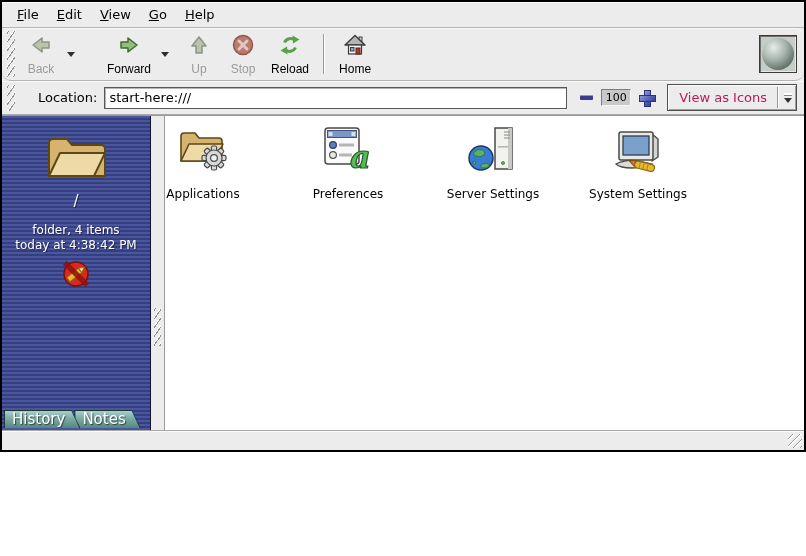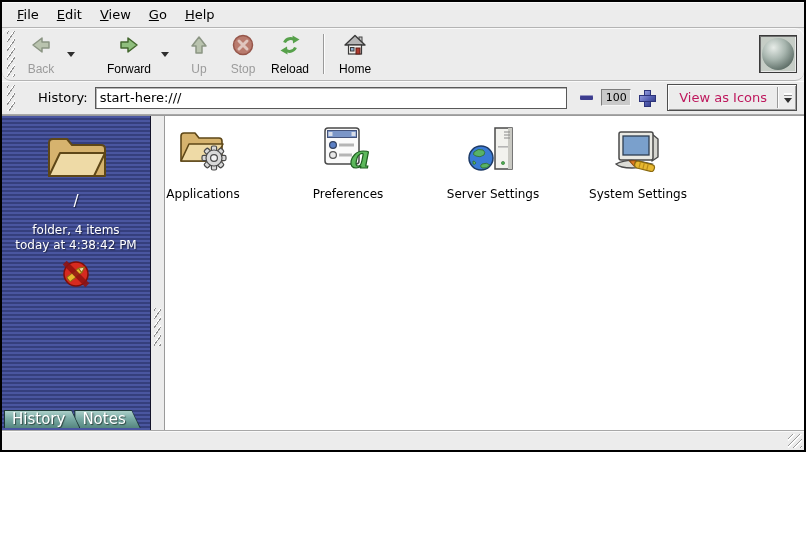--- a/index.html
+++ b/index.html
@@ -268,21 +268,21 @@
       <span class="tb-label">Home</span>
     </button>
 
     <div class="throbber-box">
       <div class="throbber-sphere"></div>
     </div>
   </div>
 
   <div class="locationbar">
     <div class="grip" style="height:26px; align-self:center;"></div>
-    <span class="loc-label">History:</span>
+    <span class="loc-label">Location:</span>
     <input class="loc-input" type="text" value="start-here:///" style="">
     <button class="zoom-out-btn" style="margin-left:4px;">
       <span class="minus-glyph"></span>
     </button>
     <span class="zoom-level-box">100</span>
     <button class="zoom-in-btn">
       <span class="plus-glyph"></span>
     </button>
     <div class="view-as-btn">
       <span class="va-label">View as Icons</span>

